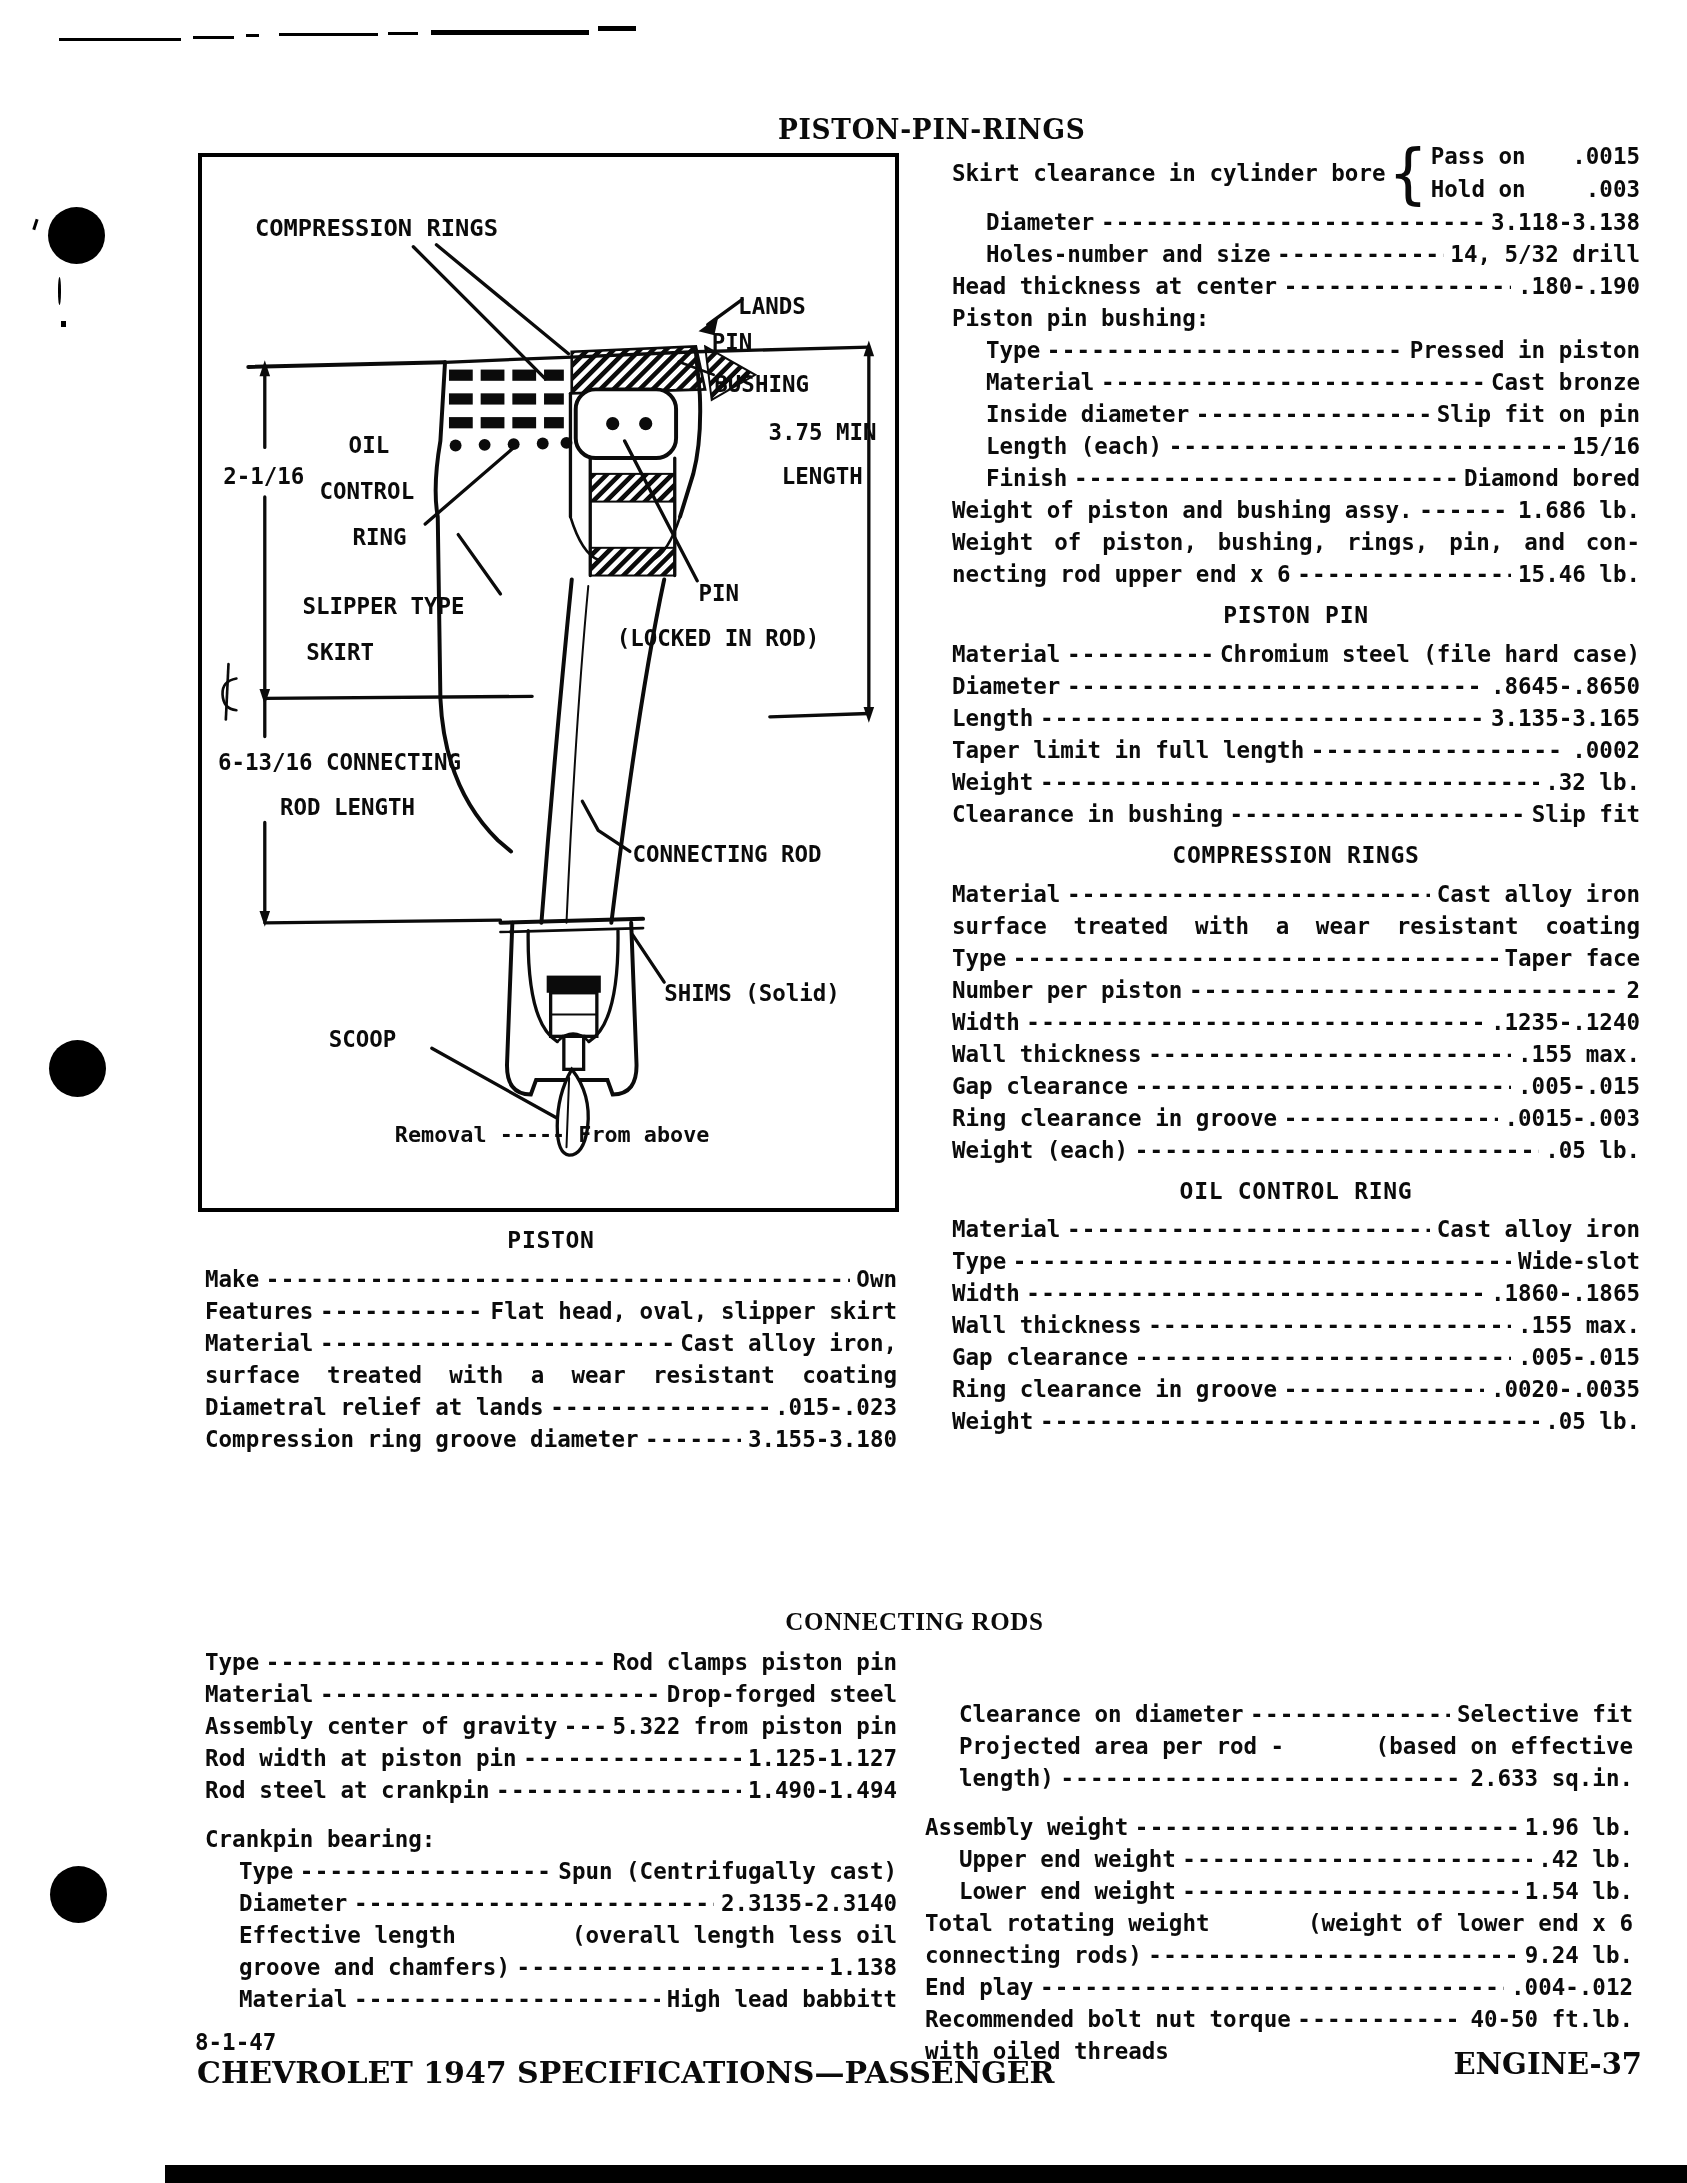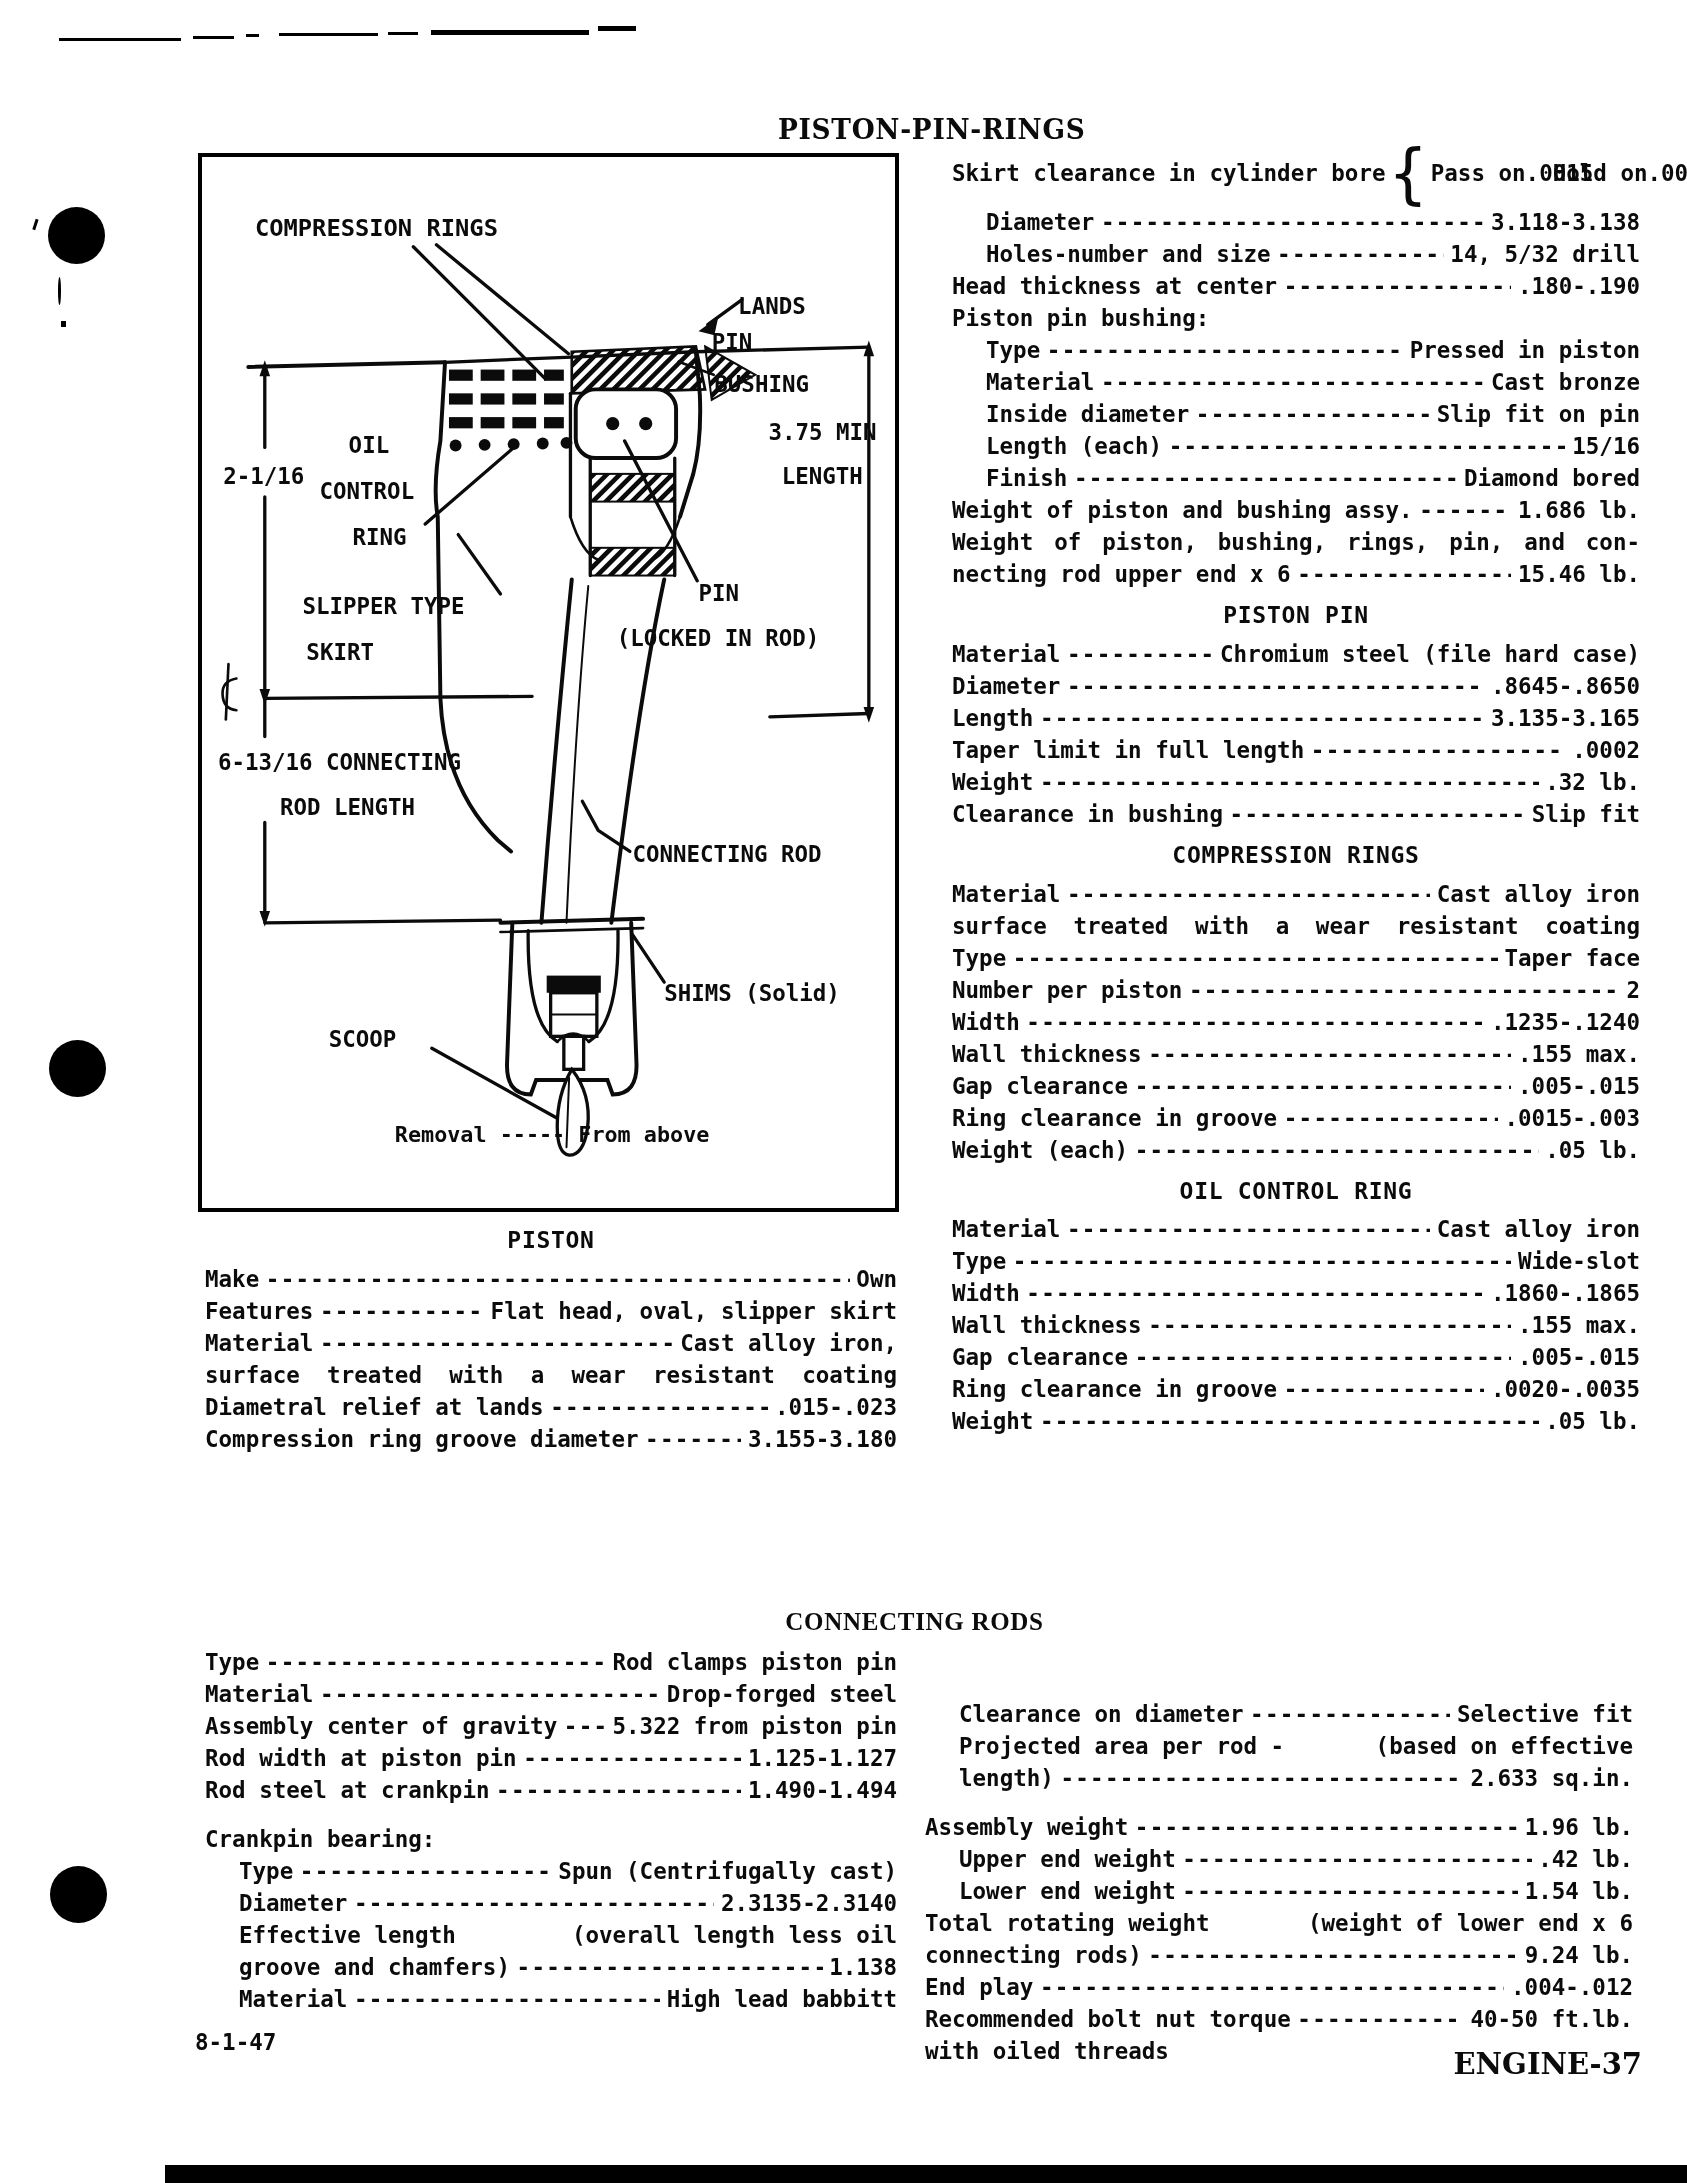--- a/index.html
+++ b/index.html
@@ -23,21 +23,21 @@
   .row .v{flex:0 0 auto;text-align:right;}
   .ind{padding-left:34px;}
   .trow{white-space:pre;}
   .jt{text-align:justify;text-align-last:justify;}
   .gaprow{height:17px;}
   
   .bracegrp{display:flex;align-items:center;height:66px;}
   .bracegrp .l{flex:0 0 auto;}
   .bracegrp .brace{flex:0 0 auto;font-size:63px;font-weight:400;line-height:59px;
                    font-family:"DejaVu Sans",sans-serif;transform:scaleY(1.05);margin:0 2.6px;}
-  .bcol{flex:1 1 auto;display:flex;flex-direction:row;justify-content:center;}
+  .bcol{flex:1 1 auto;display:flex;flex-direction:column;justify-content:center;}
   .brow{display:flex;align-items:baseline;line-height:33px;}
   .brow .k{flex:0 0 auto;}
   .brow .sp{flex:1 1 auto;}
   
   #diagram-box{position:absolute;left:198px;top:153px;width:701px;height:1059px;
                border:4.6px solid #000;box-sizing:border-box;}
   #diagram-box svg{position:absolute;left:0;top:0;}
   svg text{font-family:"DejaVu Sans Mono",monospace;font-weight:700;fill:#0b0b0b;}
   
   #footer-date{position:absolute;left:195px;top:2029px;font-size:22.5px;}
@@ -303,16 +303,17 @@
       <div class="row ind"><span class="l">Upper end weight</span><span class="leader">----------------------------------------------------------------------</span><span class="v">.42 lb.</span></div>
       <div class="row ind"><span class="l">Lower end weight</span><span class="leader">----------------------------------------------------------------------</span><span class="v">1.54 lb.</span></div>
       <div class="row"><span class="l">Total rotating weight</span><span class="sp"></span><span class="v">(weight of lower end x 6</span></div>
       <div class="row"><span class="l">connecting rods)</span><span class="leader">----------------------------------------------------------------------</span><span class="v">9.24 lb.</span></div>
       <div class="row"><span class="l">End play</span><span class="leader">----------------------------------------------------------------------</span><span class="v">.004-.012</span></div>
       <div class="row"><span class="l">Recommended bolt nut torque</span><span class="leader">----------------------------------------------------------------------</span><span class="v">40-50 ft.lb.</span></div>
       <div class="trow">with oiled threads</div>
     </div>
 
   <div id="footer-date">8-1-47</div>
+  <div id="footer-brand">CHEVROLET 1947 SPECIFICATIONS—PASSENGER</div>
   <div id="footer-page">ENGINE-37</div>
 
 </div>
 
 
 </body></html>

